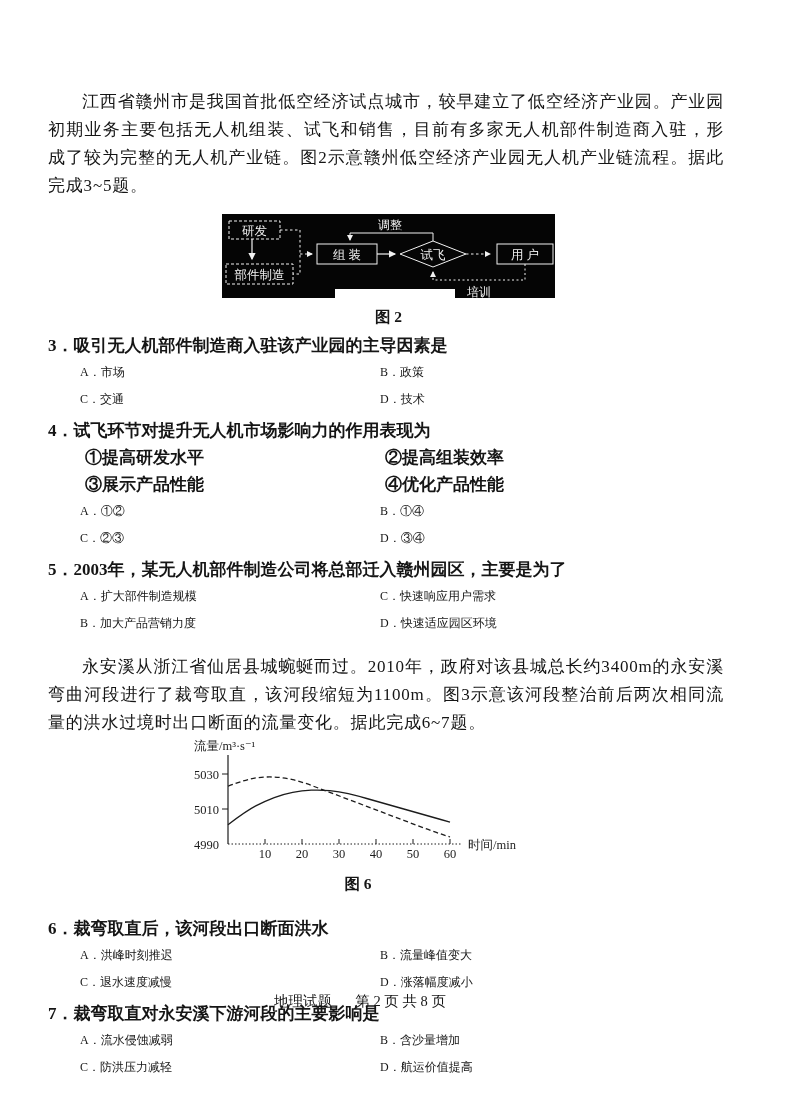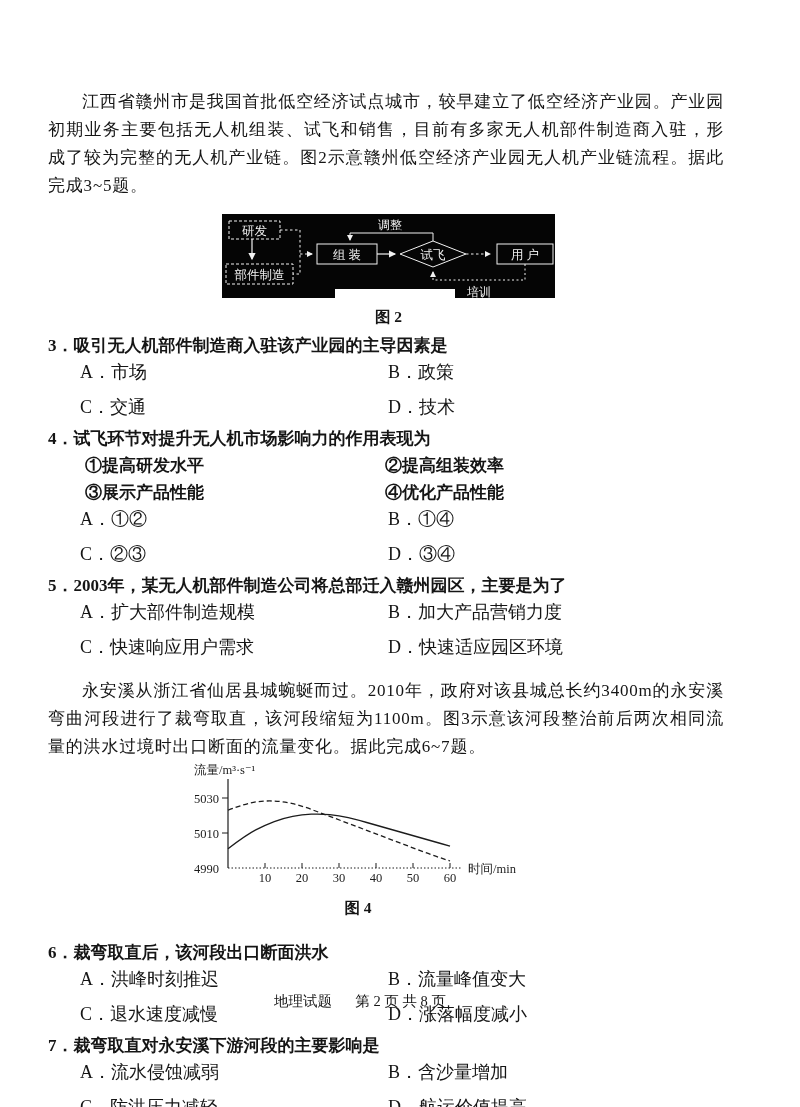--- a/index.html
+++ b/index.html
@@ -19,21 +19,21 @@
   .fig3-wrap { margin:2px 0 0 130px; width:360px; }
   .fig-caption {
     display:block; text-align:center; font-weight:bold;
     font-size:15.5px; line-height:22px;
   }
   .question { margin-top:4px;font-family:Liberation Serif, serif; }
   .stem { font-size:17px; line-height:27px; font-weight:bold; }
   .stem .qnum { font-weight:bold; }
   .optgrid {
     display:grid; grid-template-columns:300px auto;
-    padding-left:32px; font-size:18px; line-height:27px;gap:8px;
+    padding-left:32px; font-size:12px; line-height:27px;
   }
   .itemgrid {
     display:grid; grid-template-columns:300px auto;
     padding-left:37px; font-size:17px; line-height:27px; font-weight:bold;
   }
   .footer {
     position:absolute; left:0; top:992px; width:720px;
     text-align:center; font-size:14.5px; font-family:"Liberation Serif",serif;
   }
   .footer .gap { display:inline-block; width:1.6em; }
@@ -115,22 +115,22 @@
       <span>B．①④</span>
       <span>C．②③</span>
       <span>D．③④</span>
     </div>
   </div>
 
   <div class="question">
     <div class="stem"><span class="qnum">5．</span><span>2003年，某无人机部件制造公司将总部迁入赣州园区，主要是为了</span></div>
     <div class="optgrid">
       <span>A．扩大部件制造规模</span>
+      <span>C．快速响应用户需求</span>
       <span>B．加大产品营销力度</span>
-      <span>C．快速响应用户需求</span>
       <span>D．快速适应园区环境</span>
     </div>
   </div>
 
   <p class="passage" style="margin-top:16px;">永安溪从浙江省仙居县城蜿蜒而过。2010年，政府对该县城总长约3400m的永安溪弯曲河段进行了裁弯取直，该河段缩短为1100m。图3示意该河段整治前后两次相同流量的洪水过境时出口断面的流量变化。据此完成6~7题。</p>
 
   <figure class="fig fig3-wrap">
     <svg id="fig3" width="360" height="130" viewBox="0 0 360 130">
       <text x="16" y="11" class="ax-text">流量/m³·s⁻¹</text>
       <line x1="50" y1="16" x2="50" y2="105" stroke="#1c1c1c" stroke-width="1.2"></line>
@@ -153,21 +153,21 @@
           <line x1="235" y1="105" x2="235" y2="100" stroke="#1c1c1c" stroke-width="1"></line>
           <text x="235" y="119" text-anchor="middle" class="ax-text">50</text>
           <line x1="272" y1="105" x2="272" y2="100" stroke="#1c1c1c" stroke-width="1"></line>
           <text x="272" y="119" text-anchor="middle" class="ax-text">60</text>
         </g>
       <g id="fig3-series">
           <path d="M50,47.25 Q68.5,40.25 77.75,38.9375 Q87,37.625 96.25,38.0625 Q105.5,38.5 114.75,40.6875 Q124,42.875 133.25,46.375 Q142.5,49.875 151.75,53.375 Q161,56.875 170.25,60.375 Q179.5,63.875 188.75,67.375 Q198,70.875 207.25,74.375 Q216.5,77.875 225.75,81.375 Q235,84.875 244.25,88.375 Q253.5,91.875 262.75,94.9375 L272,98" fill="none" stroke="#1c1c1c" stroke-width="1.3" stroke-dasharray="5,3"></path>
           <path d="M50,85.75 Q68.5,71.75 77.75,66.9375 Q87,62.125 96.25,58.625 Q105.5,55.125 114.75,53.375 Q124,51.625 133.25,51.1875 Q142.5,50.75 151.75,51.625 Q161,52.5 170.25,54.6875 Q179.5,56.875 188.75,59.5 Q198,62.125 207.25,64.75 Q216.5,67.375 225.75,70 Q235,72.625 244.25,75.25 Q253.5,77.875 262.75,80.5 L272,83.125" fill="none" stroke="#1c1c1c" stroke-width="1.3"></path>
         </g>
     </svg>
-    <figcaption class="fig-caption">图 4</figcaption>
+    <figcaption class="fig-caption">图 6</figcaption>
   </figure>
 
   <div class="question" style="margin-top:20px;">
     <div class="stem"><span class="qnum">6．</span><span>裁弯取直后，该河段出口断面洪水</span></div>
     <div class="optgrid">
       <span>A．洪峰时刻推迟</span>
       <span>B．流量峰值变大</span>
       <span>C．退水速度减慢</span>
       <span>D．涨落幅度减小</span>
     </div>

